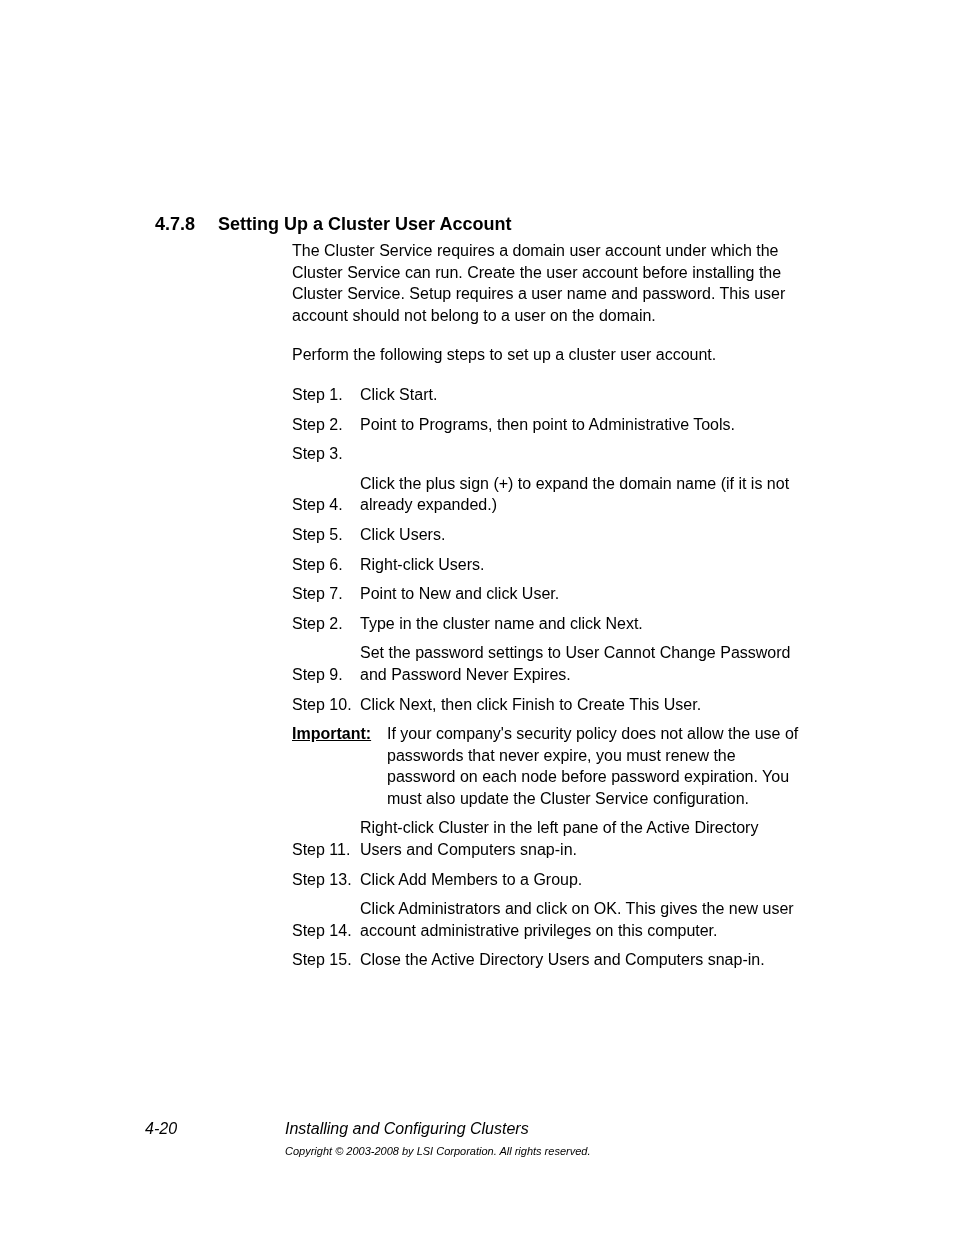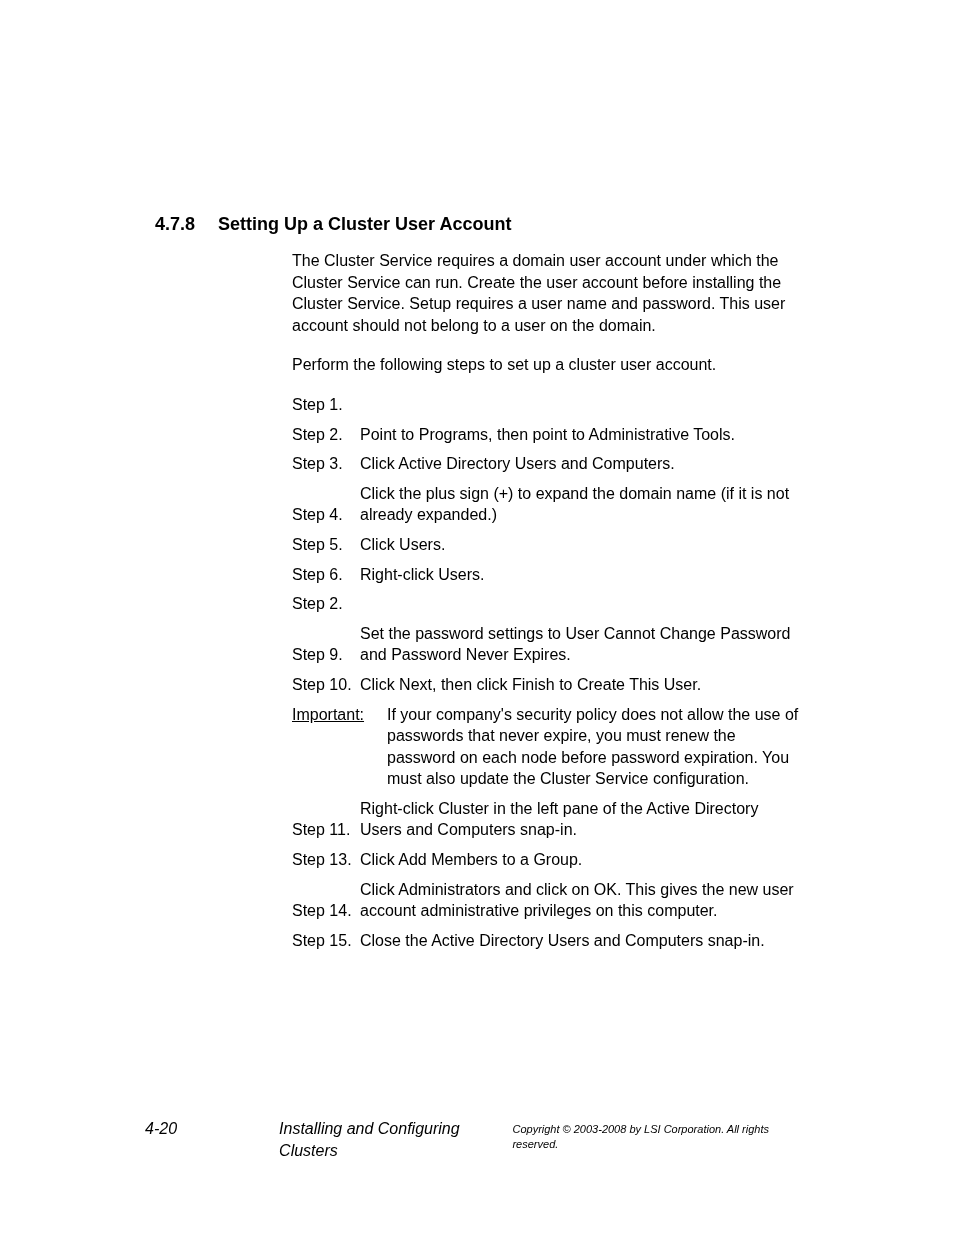--- a/index.html
+++ b/index.html
@@ -27,21 +27,21 @@
     font-size: 18px;
   }
   .sec-heading .num {
     display: inline-block;
     margin-right: 18px;
   }
   .body-col {
     position: absolute;
     left: 292px;
     width: 510px;
-    top: 230px;
+    top: 220px;
   }
   .para {
     margin: 0 0 18px 0;
   }
   .steps {
     margin-top: 4px;
   }
   .step-row {
     display: flex;
     align-items: flex-end;
@@ -54,39 +54,41 @@
     flex: 1 1 auto;
   }
   .important-row {
     display: flex;
     align-items: flex-start;
     margin: 8px 0 8px 0;
   }
   .important-label {
     flex: 0 0 95px;
     text-decoration: underline;
+    font-weight: bold;
   }
   .important-text {
     flex: 1 1 auto;
   }
   .footer {
     position: absolute;
     left: 145px;
     top: 1098px;
     width: 660px;
     display: flex;
     align-items: flex-start;
   }
   .footer .page-num {
     font-style: italic;
     font-size: 16px;
     width: 140px;
   }
   .footer .right {
     display: flex;
+    flex-direction: column;
   }
   .footer .chapter {
     font-style: italic;
     font-size: 16px;
   }
   .footer .copyright {
     font-style: italic;
     font-size: 11px;
     margin-top: 4px;
   }
@@ -101,43 +103,48 @@
     <span>Setting Up a Cluster User Account</span>
   </div>
 
   <div class="body-col">
     <p class="para">The Cluster Service requires a domain user account under which the Cluster Service can run. Create the user account before installing the Cluster Service. Setup requires a user name and password. This user account should not belong to a user on the domain.</p>
     <p class="para">Perform the following steps to set up a cluster user account.</p>
 
     <div class="steps" id="steps-a">
         <div class="step-row">
           <div class="step-label">Step 1.</div>
+          <div class="step-text">Click Start.</div>
         </div>
         <div class="step-row">
           <div class="step-label">Step 2.</div>
           <div class="step-text">Point to Programs, then point to Administrative Tools.</div>
         </div>
         <div class="step-row">
           <div class="step-label">Step 3.</div>
-          <div class="step-text">Click Active Directory Users and Computers.</div>
         </div>
         <div class="step-row">
           <div class="step-label">Step 4.</div>
           <div class="step-text">Click the plus sign (+) to expand the domain name (if it is not already expanded.)</div>
         </div>
         <div class="step-row">
           <div class="step-label">Step 5.</div>
           <div class="step-text">Click Users.</div>
         </div>
         <div class="step-row">
           <div class="step-label">Step 6.</div>
           <div class="step-text">Right-click Users.</div>
         </div>
         <div class="step-row">
+          <div class="step-label">Step 7.</div>
+          <div class="step-text">Point to New and click User.</div>
+        </div>
+        <div class="step-row">
           <div class="step-label">Step 2.</div>
+          <div class="step-text">Type in the cluster name and click Next.</div>
         </div>
         <div class="step-row">
           <div class="step-label">Step 9.</div>
           <div class="step-text">Set the password settings to User Cannot Change Password and Password Never Expires.</div>
         </div>
         <div class="step-row">
           <div class="step-label">Step 10.</div>
           <div class="step-text">Click Next, then click Finish to Create This User.</div>
         </div>
       </div>

